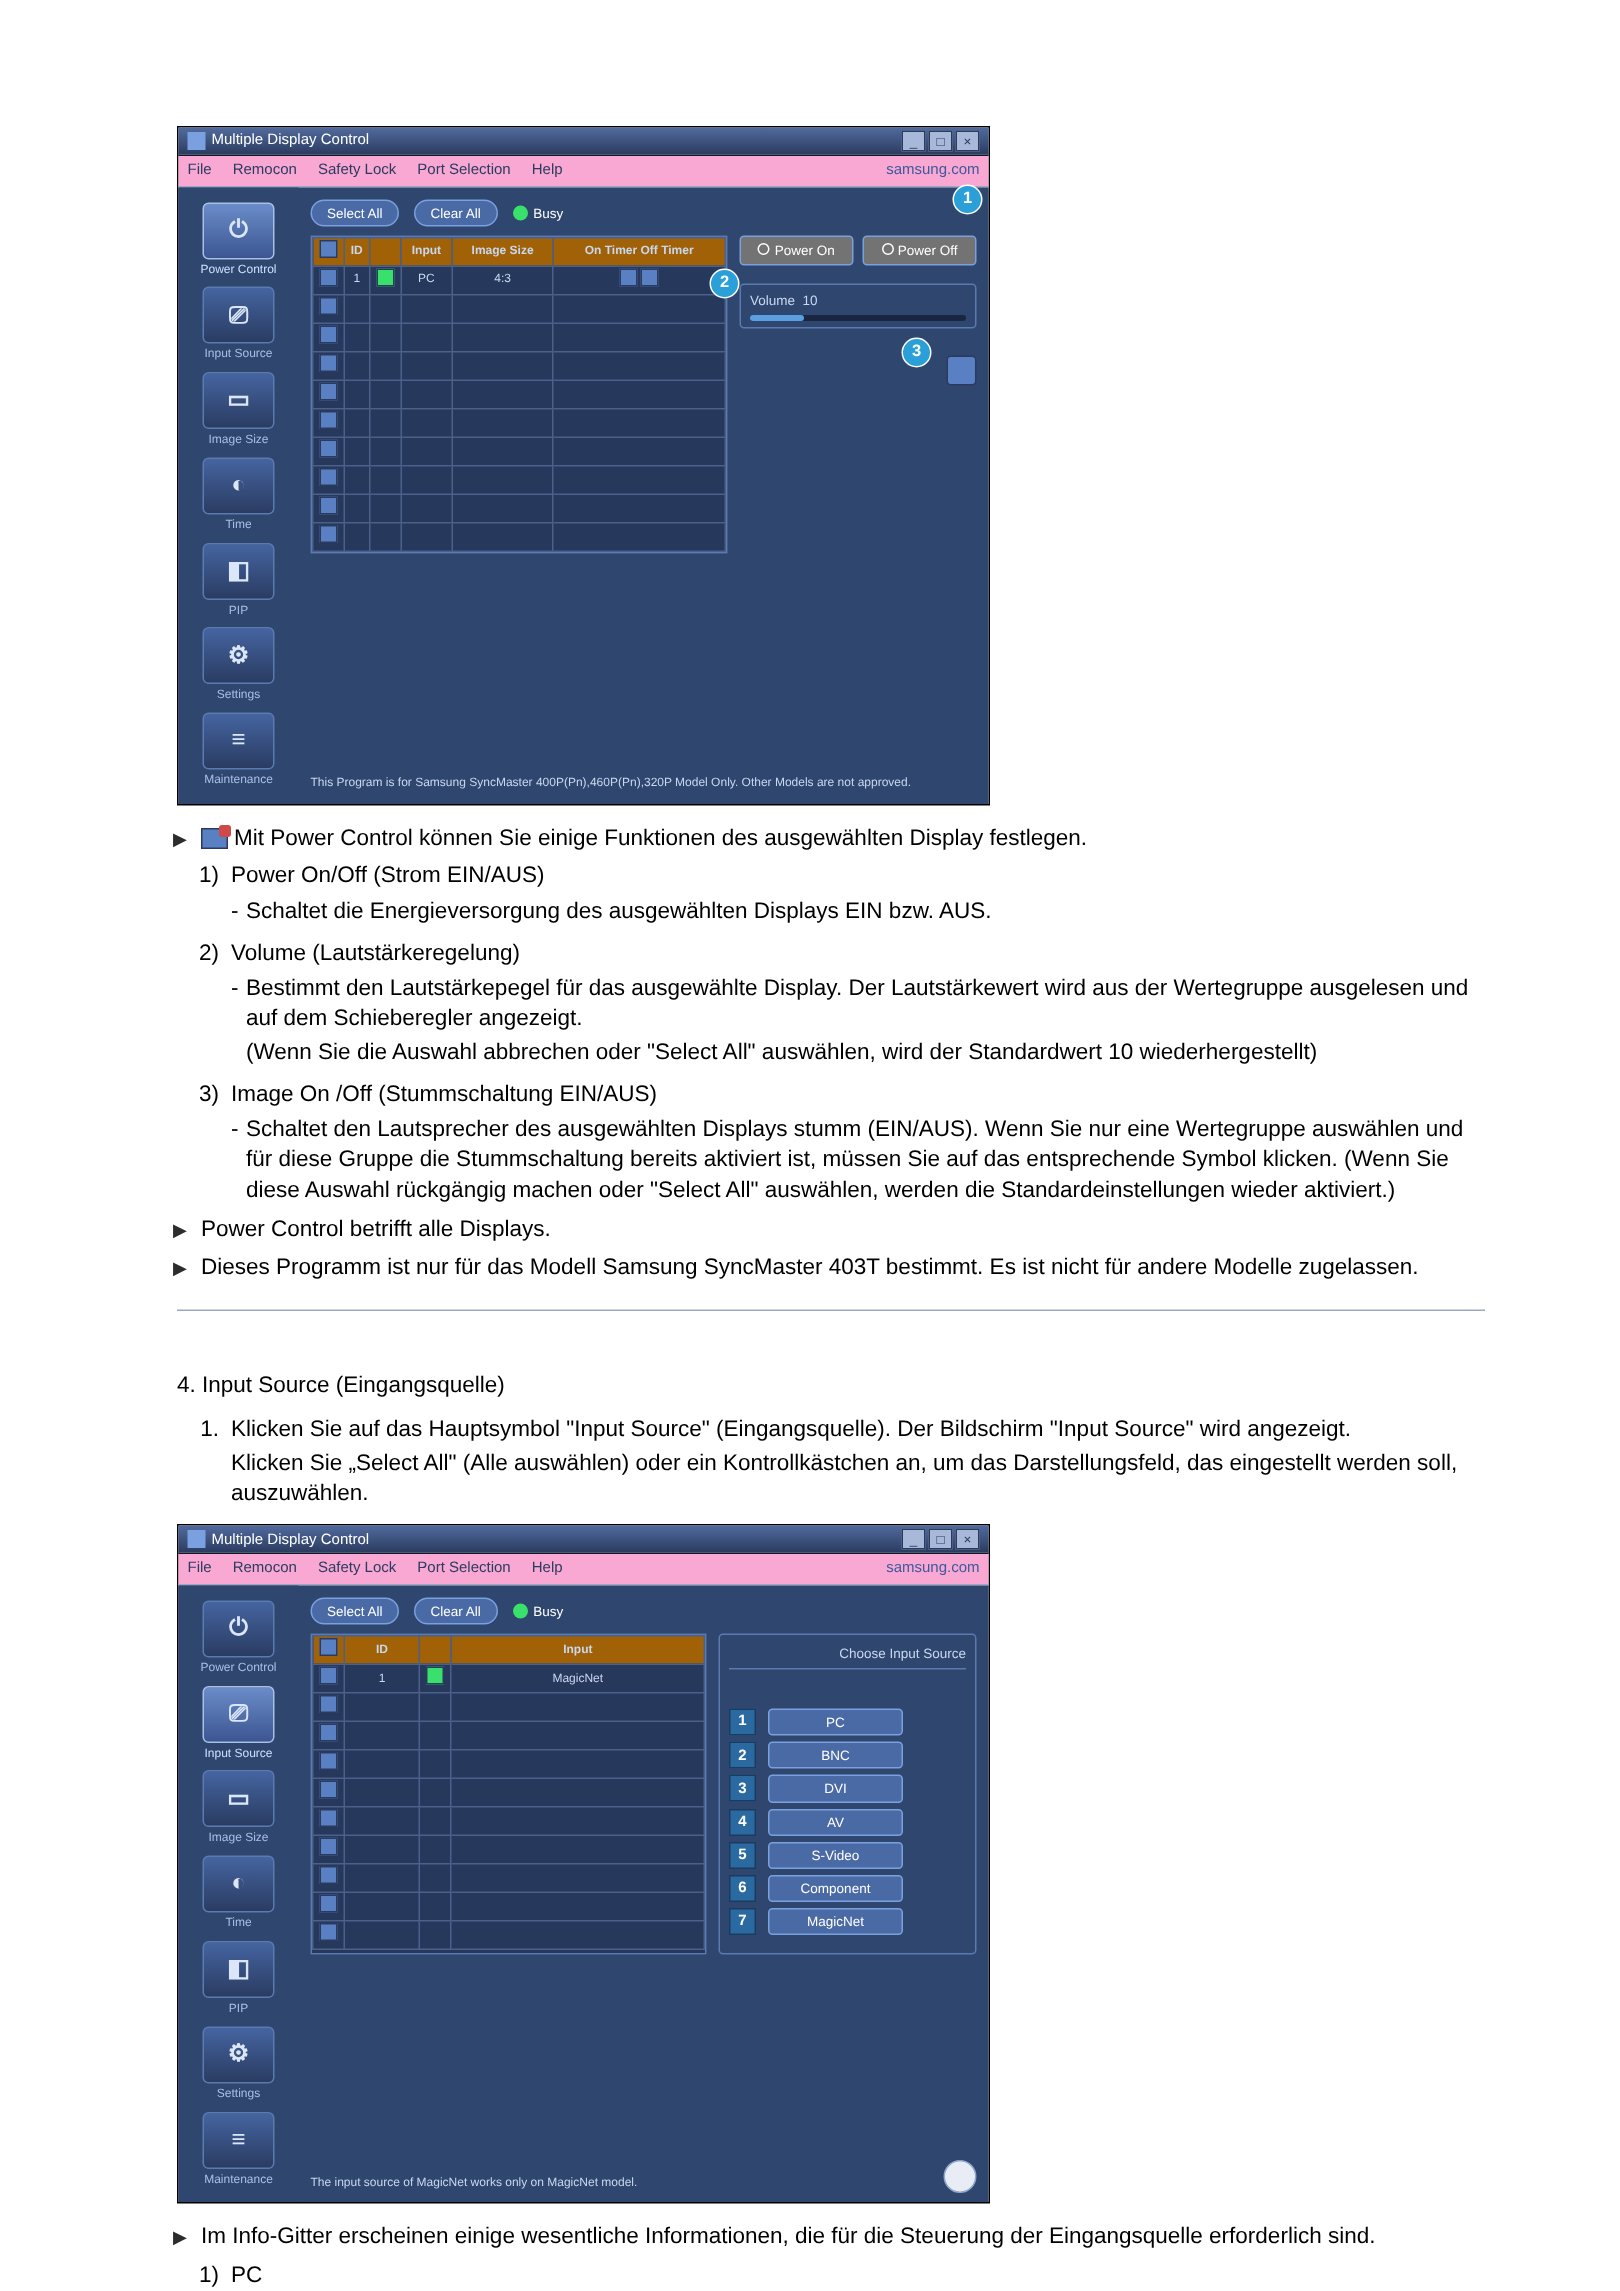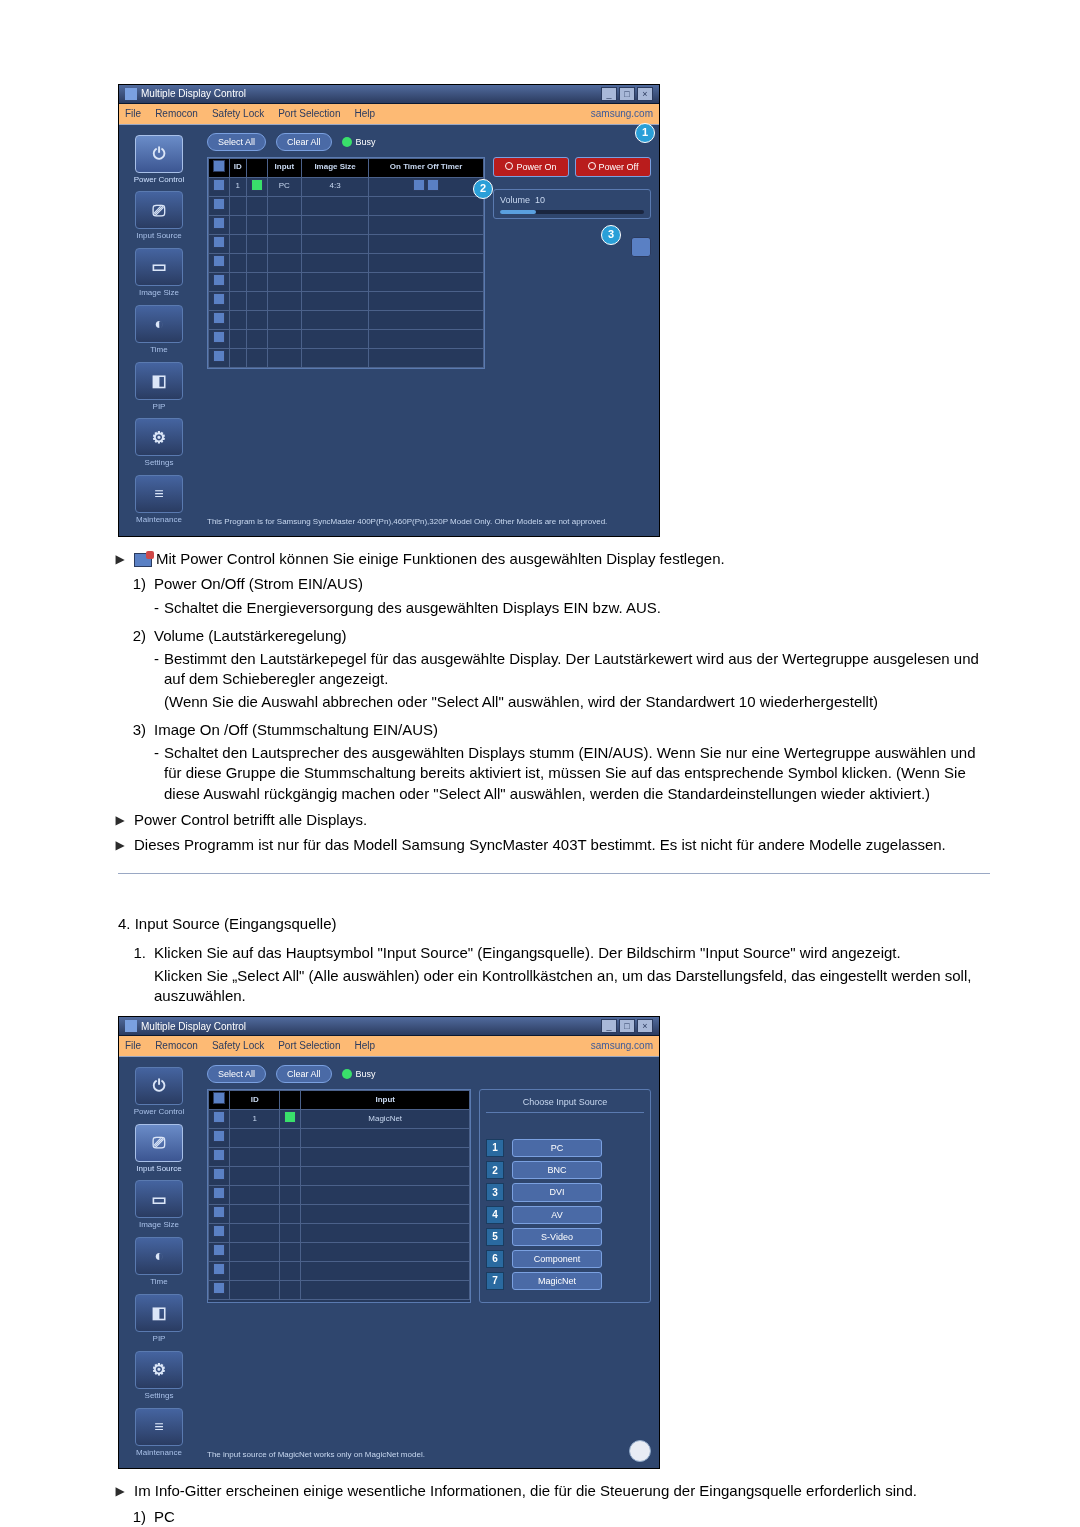--- a/index.html
+++ b/index.html
@@ -2,41 +2,41 @@
 <html><head>
 <meta charset="utf-8">
 <style>
   html,body{margin:0;padding:0;background:#fff;font-family:Arial,Helvetica,sans-serif;color:#000;font-size:15px;line-height:1.35}
   .page{width:1080px;min-height:1527px;margin:0 auto;padding:84px 0 40px 0;box-sizing:border-box}
   .ss{width:540px;margin:0 auto 12px 118px;border:1px solid #000}
   .ss-title{background:linear-gradient(#516b9e,#2b3b5f);color:#fff;font-size:10px;padding:2px 6px;display:flex;align-items:center;border-bottom:1px solid #0b1830}
   .ss-title .ico{width:12px;height:12px;background:#7aa0e0;margin-right:4px}
   .ss-title .wbtns{margin-left:auto;display:flex;gap:2px}
   .ss-title .wbtn{width:14px;height:12px;background:#a8b8d8;border:1px solid #2b3b5f;font-size:9px;text-align:center;line-height:12px;color:#2b3b5f}
-  .ss-menu{background:#fdba74;color:#2b3b5f;font-size:10px;padding:3px 6px;display:flex;gap:14px;border-bottom:1px solid #9aa8c4}
+  .ss-menu{background:#f9a8d4;color:#2b3b5f;font-size:10px;padding:3px 6px;display:flex;gap:14px;border-bottom:1px solid #9aa8c4}
   .ss-menu .right{margin-left:auto;color:#3c5a9a;}
   .ss-body{background:#2f466e;display:flex;min-height:300px}
   .ss-side{width:80px;background:#2f466e;padding:10px 0;display:flex;flex-direction:column;align-items:center;gap:6px}
   .side-item{width:62px;text-align:center;color:#a8c0e8;font-size:8px}
   .side-ico{width:46px;height:36px;background:linear-gradient(#4564a0,#2a3c62);border:1px solid #5a7ab0;border-radius:4px;margin:0 auto 2px auto;display:flex;align-items:center;justify-content:center;color:#dbe6f8;font-weight:bold;font-size:16px}
   .side-item.sel .side-ico{background:linear-gradient(#6a8cc8,#3c5692);border-color:#a8c0e8}
   .side-item.sel{color:#cde0ff}
   .ss-main{flex:1;padding:8px 8px 6px 8px;display:flex;flex-direction:column}
   .tool-row{display:flex;align-items:center;gap:10px;margin-bottom:6px}
   .pill{background:#4a6aa6;border:1px solid #7aa0e0;border-radius:10px;color:#fff;font-size:9px;padding:2px 10px}
   .busy{display:flex;align-items:center;gap:4px;color:#fff;font-size:9px}
   .busy .dot{width:10px;height:10px;border-radius:50%;background:#39e06b}
   .grid{border:1px solid #5a7ab0;background:#26395c}
   .grid table{border-collapse:collapse;width:100%}
   .grid th,.grid td{border:1px solid #4b618a;font-size:8px;color:#c8d8f0;text-align:center;height:16px}
-  .grid th{background:#000000}
+  .grid th{background:#a16207}
   .chk{display:inline-block;width:10px;height:10px;background:#5a80c4;border:1px solid #2b3b5f}
   .ctr-panel{margin-left:8px;width:158px;display:flex;flex-direction:column;gap:12px}
   .btn-row{display:flex;gap:6px}
-  .ctrl-btn{flex:1;background:#b91c1c;border:1px solid #7aa0e0;border-radius:3px;color:#fff;font-size:9px;padding:3px 0;text-align:center}
+  .ctrl-btn{flex:1;background:#737373;border:1px solid #7aa0e0;border-radius:3px;color:#fff;font-size:9px;padding:3px 0;text-align:center}
   .ctrl-btn .r{display:inline-block;width:6px;height:6px;border-radius:50%;border:1px solid #fff;margin-right:3px}
   .vol{color:#c8d8f0;font-size:9px;border:1px solid #5a7ab0;border-radius:3px;padding:4px 6px}
   .slider{height:4px;background:#1a2640;border-radius:2px;margin-top:4px;position:relative}
   .slider .bar{position:absolute;left:0;top:0;bottom:0;width:25%;background:#5aa0e0;border-radius:2px}
   .marker{position:absolute;width:18px;height:18px;border-radius:50%;background:#2a9fd8;color:#fff;font-size:11px;font-weight:bold;display:flex;align-items:center;justify-content:center;border:1px solid #fff}
   .warn-ico{width:20px;height:20px;border-radius:50%;background:#e8ecf4;border:1px solid #8fa8c8}
   .foot{color:#c8d8f0;font-size:8px;margin-top:auto;padding:6px 0 2px 0}
   .lst{margin:0 90px 6px 118px;font-size:15px}
   .lst .row{display:flex;margin:3px 0}
   .lst .num{width:28px;text-align:right;flex-shrink:0;margin-right:8px}
@@ -47,21 +47,21 @@
   .bp .bd{flex:1}
   .bp.bold .bd{font-weight:normal}
   .bp .mico{display:inline-block;width:16px;height:12px;background:#5a80c4;border:1px solid #2b3b5f;vertical-align:middle;margin-right:4px;position:relative}
   .bp .mico::after{content:"";position:absolute;right:-3px;top:-3px;width:8px;height:8px;background:#d04848;border-radius:2px}
   hr.sep{border:none;border-top:1px solid #9aa8c4;margin:18px 90px 40px 118px}
   h4.h{font-size:15px;font-weight:normal;margin:0 90px 8px 118px}
   .src-list{margin:6px 0 2px 0}
   .src-item{display:flex;align-items:center;gap:8px;margin:4px 0}
   .src-num{width:16px;height:16px;background:#2a6aa0;color:#fff;font-size:10px;font-weight:bold;display:flex;align-items:center;justify-content:center;border:1px solid #1a3c60}
   .src-btn{background:#4a6aa6;border:1px solid #7aa0e0;border-radius:3px;color:#fff;font-size:9px;padding:2px 10px;width:68px;text-align:center}
-  .panel-hd{color:#c8d8f0;font-size:9px;text-align:center;border-bottom:1px solid #5a7ab0;padding-bottom:4px;margin-bottom:4px}
+  .panel-hd{color:#c8d8f0;font-size:9px;text-align:right;border-bottom:1px solid #5a7ab0;padding-bottom:4px;margin-bottom:4px}
   .rel{position:relative}
 </style>
 </head>
 <body>
 
 <div class="page">
 
   <div class="ss rel">
     <div class="ss-title">
       <span class="ico"></span>

